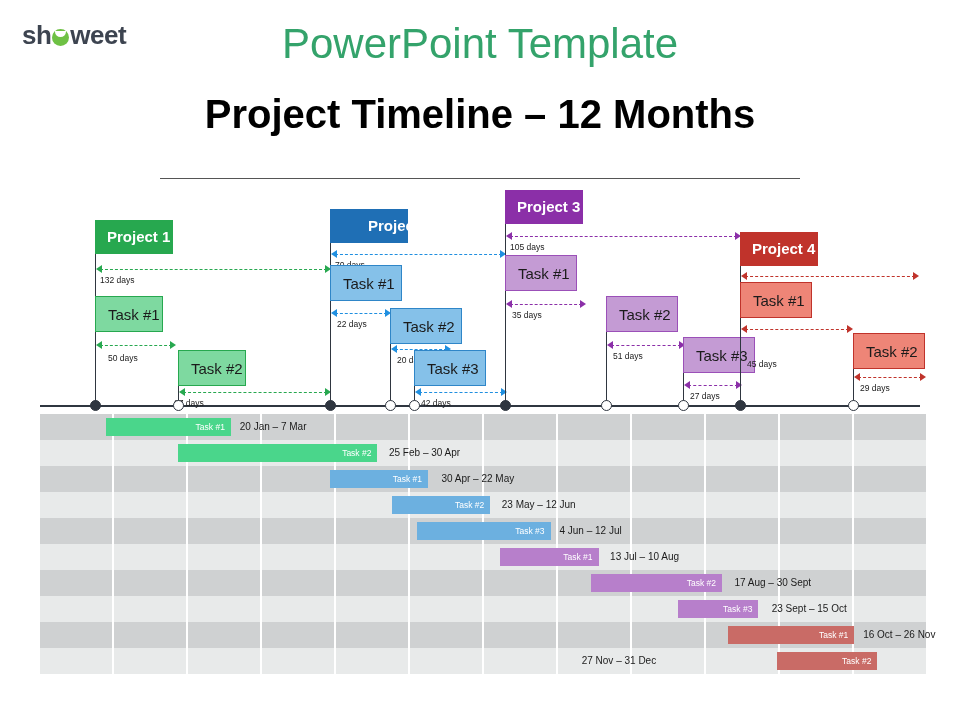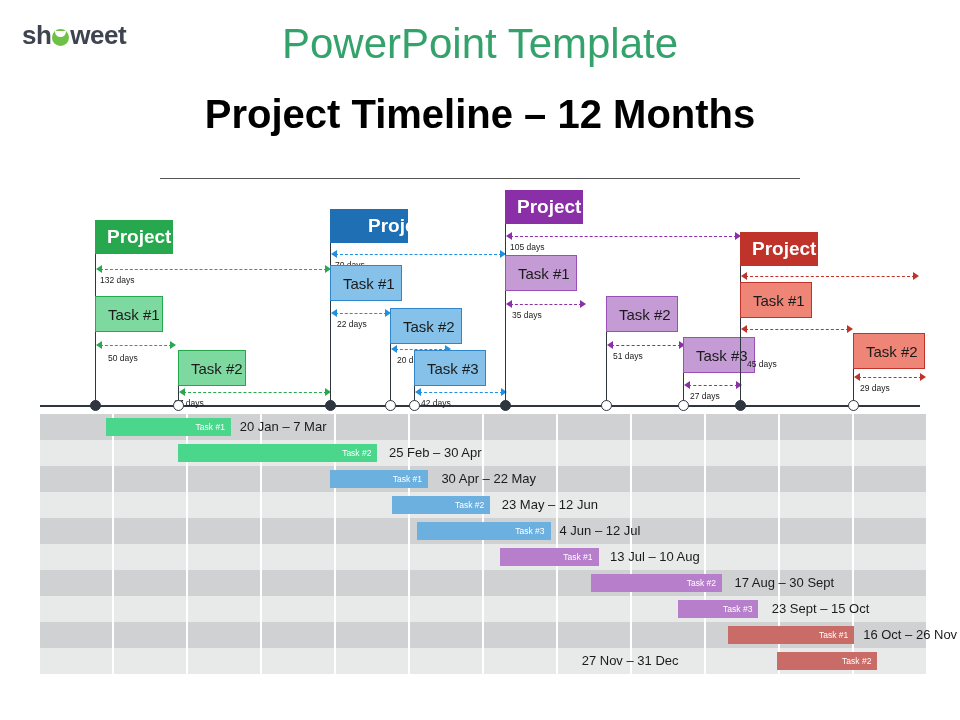--- a/index.html
+++ b/index.html
@@ -16,40 +16,40 @@
   #subtitle{position:absolute;top:20px;left:0;width:960px;text-align:center;font-size:42px;color:#34a36b;font-weight:400;}
   #title{position:absolute;top:92px;left:0;width:960px;text-align:center;font-size:40px;color:#000;font-weight:bold;}
   #rule{position:absolute;left:160px;top:178px;width:640px;height:1px;background:#555;}
   
   #gantt{position:absolute;left:0;top:180px;width:960px;height:232px;}
   .axis{position:absolute;left:40px;top:225px;width:880px;height:2px;background:#2f3640;}
   .mk{position:absolute;width:11px;height:11px;border-radius:50%;top:220px;box-sizing:border-box;}
   .mk.filled{background:#2f3640;border:1px solid #2f3640;}
   .mk.hollow{background:#fff;border:1.6px solid #2f3640;}
   .vline{position:absolute;width:1px;background:#2f3640;}
-  .pbox{position:absolute;height:34px;line-height:34px;color:#fff;font-weight:bold;font-size:19px;padding-left:12px;box-sizing:border-box;white-space:nowrap;}
+  .pbox{position:absolute;height:34px;line-height:34px;color:#fff;font-weight:bold;font-size:15px;padding-left:12px;box-sizing:border-box;white-space:nowrap;}
   .tbox{position:absolute;height:36px;line-height:36px;font-size:15px;color:#1b1b1b;padding-left:12px;box-sizing:border-box;white-space:nowrap;}
   .arrow{position:absolute;height:9px;}
   .arrow .ln{position:absolute;left:4px;right:4px;top:4px;border-top:1.4px dashed;}
   .arrow .hl,.arrow .hr{position:absolute;top:0px;width:0;height:0;border-top:4.5px solid transparent;border-bottom:4.5px solid transparent;}
   .arrow .hl{left:0;border-right:6px solid;}
   .arrow .hr{right:0;border-left:6px solid;}
   .daylbl{position:absolute;font-size:8.5px;color:#1b1b1b;white-space:nowrap;}
   
   #tbl{position:absolute;left:40px;top:414px;width:888px;}
   #thead{display:flex;background:#282c35;}
   #thead .th{flex:1 1 0;text-align:center;color:#fff;font-weight:bold;font-size:14px;padding:8px 0;border-right:2px solid #fff;box-sizing:border-box;}
   #thead .th:last-child{border-right:none;}
   .trow{display:flex;position:relative;height:26px;}
   .trow.odd{background:#cfd1d2;}
   .trow.even{background:#e8eaea;}
   .trow .cell{flex:1 1 0;border-right:2px solid #fff;box-sizing:border-box;}
   .trow .cell:last-child{border-right:none;}
   .bar{position:absolute;top:4px;height:18px;font-size:8.5px;color:#fff;text-align:right;padding-right:6px;line-height:18px;box-sizing:border-box;white-space:nowrap;}
-  .range{position:absolute;top:4px;height:18px;line-height:18px;font-size:13px;color:#1b1b1b;white-space:nowrap;}
+  .range{position:absolute;top:4px;height:18px;line-height:18px;font-size:10px;color:#1b1b1b;white-space:nowrap;}
 </style>
 </head>
 <body>
 
 <div id="logo"><span>sh</span><span class="dot"></span><span>weet</span></div>
 
 <div id="subtitle">PowerPoint Template</div>
 <div id="title">Project Timeline – 12 Months</div>
 <div id="rule"></div>
 

